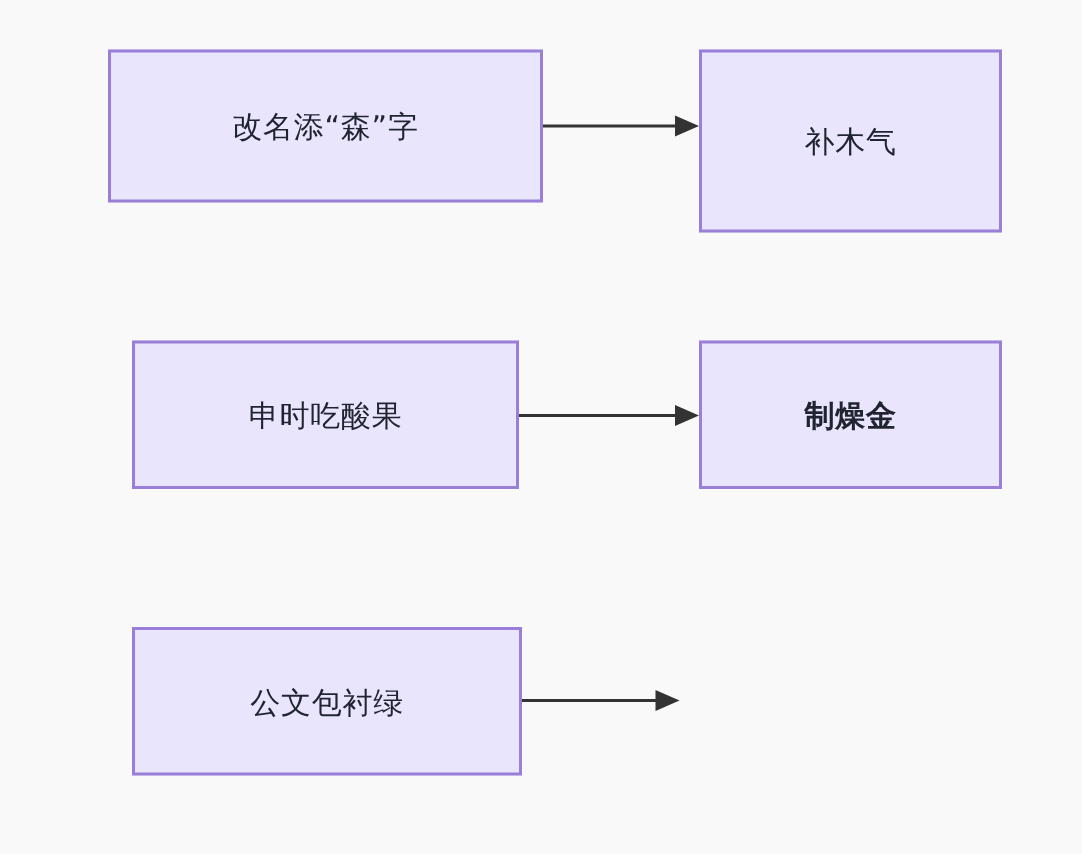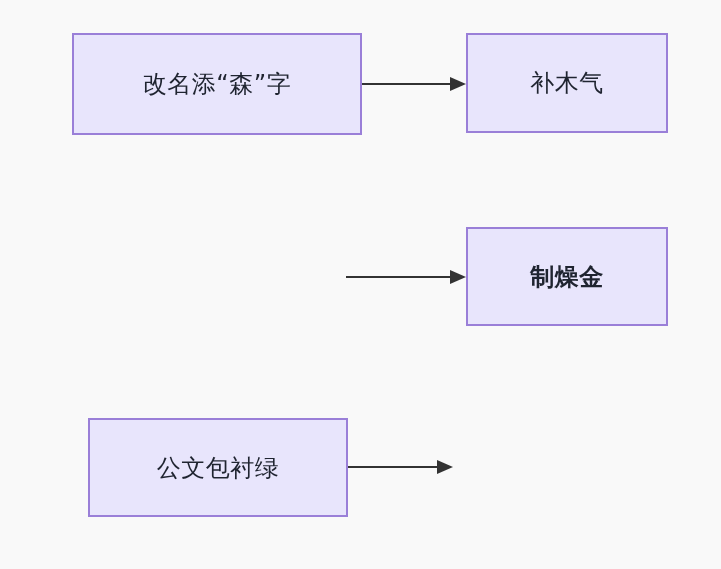--- a/index.html
+++ b/index.html
@@ -21,39 +21,39 @@
   .node {
     position: absolute;
     box-sizing: border-box;
     background: #e8e5fc;
     border: 2px solid #9a7fd8;
     display: flex;
     align-items: center;
     justify-content: center;
   }
   .node-label {
-    font-size: 24px;
+    font-size: 20px;
     line-height: 1;
     color: #1f2430;
     letter-spacing: 0.5px;
     white-space: nowrap;
     font-family: "DejaVu Sans", "Liberation Sans", sans-serif;
   }
   .edge {
     position: absolute;
     pointer-events: none;
   }
   .edge svg {
     display: block;
     overflow: visible;
   }
 
   
   #node-r1-src { left: 72px;  top: 33px;  width: 290px; height: 102px; }
-  #node-r1-dst { left: 466px; top: 33px;  width: 202px; height: 100px; text-align: right; }
+  #node-r1-dst { left: 466px; top: 33px;  width: 202px; height: 122px; text-align: right; }
   #edge-r1     { left: 362px; top: 74px;  width: 104px; height: 20px; }
 
   
   #node-r2-src { left: 88px;  top: 227px; width: 258px; height: 99px; }
   #node-r2-dst { left: 466px; top: 227px; width: 202px; height: 99px; font-weight: bold; }
   #edge-r2     { left: 346px; top: 267px; width: 120px; height: 20px; }
 
   
   #node-r3-src { left: 88px;  top: 418px; width: 260px; height: 99px; }
   #node-r3-dst { left: 453px; top: 418px; width: 215px; height: 99px; }
@@ -72,20 +72,23 @@
     <svg width="104" height="20" viewBox="0 0 104 20">
       <line x1="0" y1="10" x2="90" y2="10" stroke="#333333" stroke-width="2"></line>
       <polygon points="88,3 104,10 88,17" fill="#333333"></polygon>
     </svg>
   </div>
 
   <div class="node" id="node-r1-dst">
     <span class="node-label">补木气</span>
   </div>
 
+  <div class="node" id="node-r2-src">
+    <span class="node-label">申时吃酸果</span>
+  </div>
 
   <div class="edge" id="edge-r2">
     <svg width="120" height="20" viewBox="0 0 120 20">
       <line x1="0" y1="10" x2="106" y2="10" stroke="#333333" stroke-width="2"></line>
       <polygon points="104,3 120,10 104,17" fill="#333333"></polygon>
     </svg>
   </div>
 
   <div class="node" id="node-r2-dst">
     <span class="node-label">制燥金</span>

